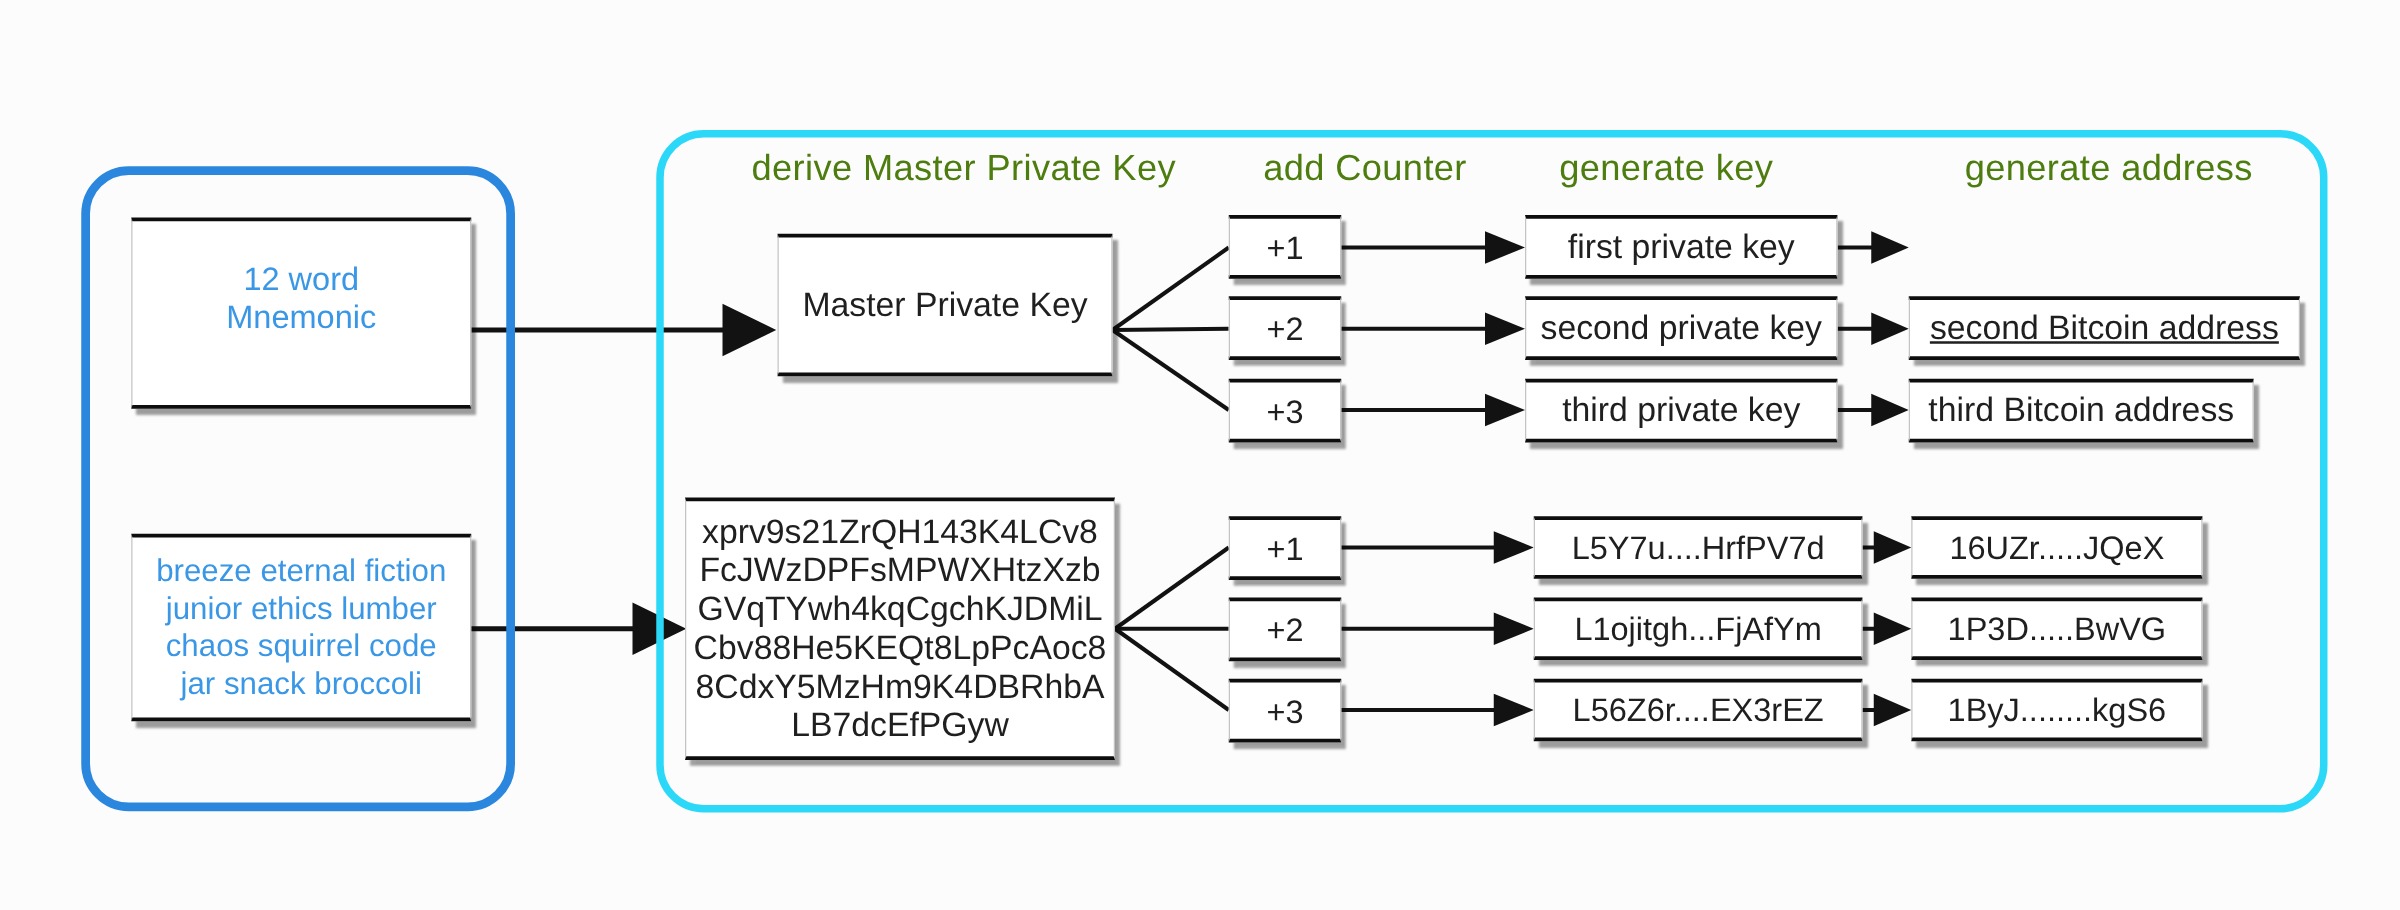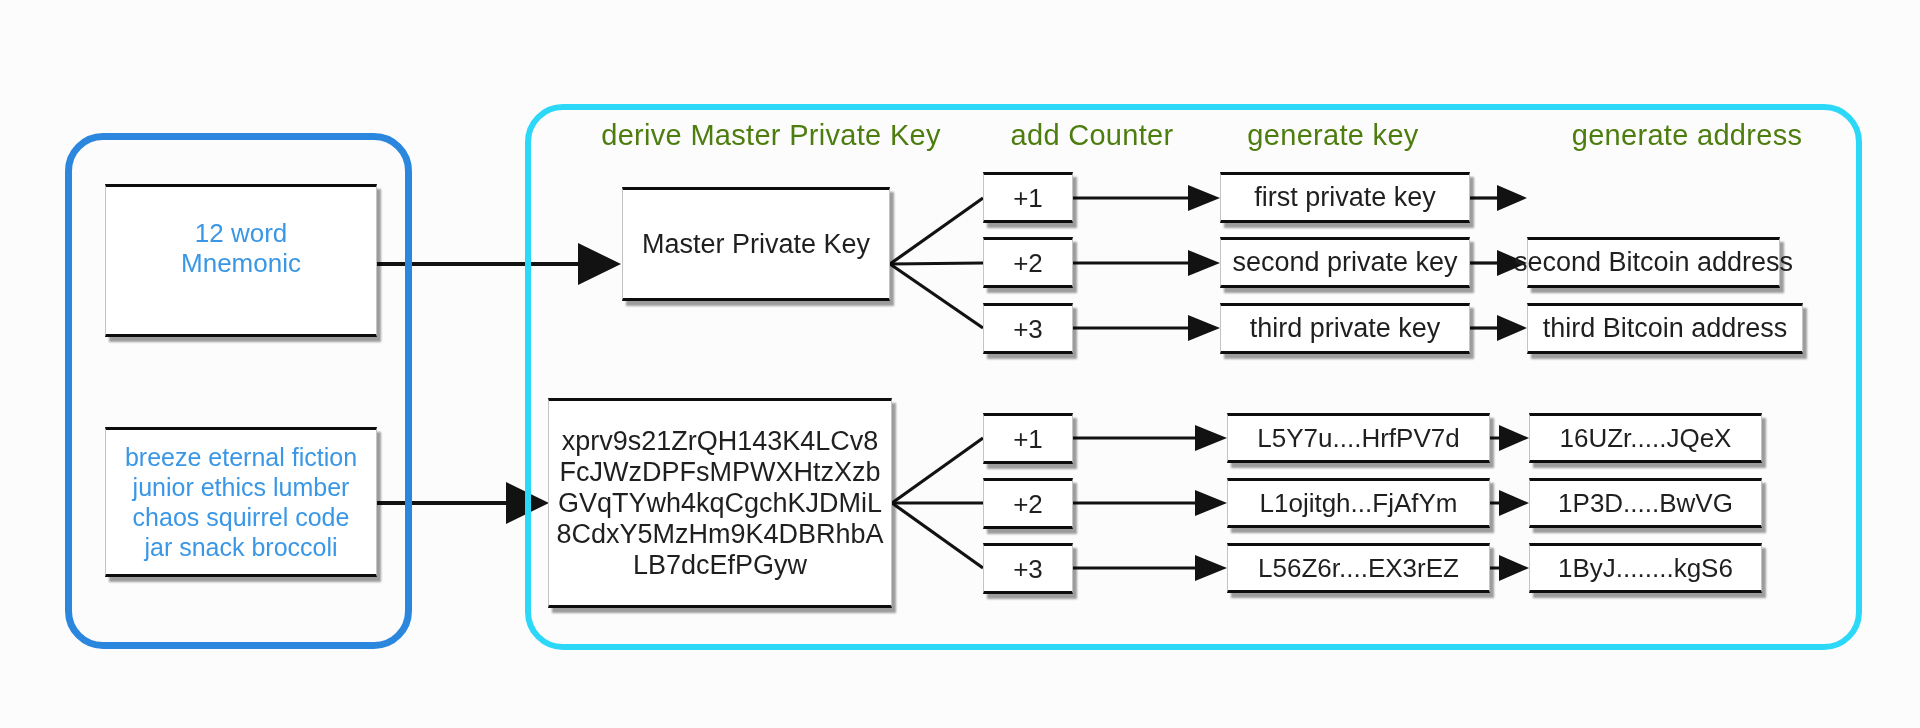--- a/index.html
+++ b/index.html
@@ -20,21 +20,21 @@
     border-left:1px solid #c4c4c4;border-right:1px solid #c4c4c4;
     box-shadow:4px 5px 2px rgba(0,0,0,0.38);
     display:flex;flex-direction:column;align-items:center;justify-content:center;
     text-align:center;
   }
   .box .ln{display:block;white-space:nowrap;}
   .blue-text{color:#3a97e6;}
   .f27{font-size:27px;line-height:31px;}
   .f26{font-size:26px;line-height:30px;}
   .f25{font-size:25px;line-height:30px;}
-  #mnemonic-box{left:105px;top:184px;width:272px;height:153px;padding-bottom:26px;}
+  #mnemonic-box{left:105px;top:174px;width:272px;height:153px;padding-bottom:26px;}
   #seed-words-box{left:105px;top:427px;width:272px;height:150px;}
   #master-key-box{left:622px;top:187px;width:268px;height:114px;}
   #xprv-box{left:548px;top:398px;width:344px;height:210px;}
   .counter{width:90px;height:51px;left:983px;}
   .key-top{left:1220px;width:250px;height:51px;}
   .addr-top{left:1527px;width:276px;height:51px;}
   .key-bot{left:1227px;width:263px;height:50px;}
   .addr-bot{left:1529px;width:233px;height:50px;}
   .r1t{top:172px;} .r2t{top:237px;} .r3t{top:303px;}
   .r1b{top:413px;} .r2b{top:478px;} .r3b{top:543px;}
@@ -146,31 +146,32 @@
   <div class="box f27 key-top r1t">
       <span class="ln">first private key</span>
     </div>
   <div class="box f27 key-top r2t">
       <span class="ln">second private key</span>
     </div>
   <div class="box f27 key-top r3t">
       <span class="ln">third private key</span>
     </div>
 
-  <div class="box f27 addr-top r2t" style="width:253px;">
+  <div class="box f27 addr-top r2t" style="width:313px;text-decoration:underline;">
       <span class="ln">second Bitcoin address</span>
     </div>
   <div class="box f27 addr-top r3t">
       <span class="ln">third Bitcoin address</span>
     </div>
 
   <div id="xprv-box" class="box f27">
     <span class="ln">xprv9s21ZrQH143K4LCv8</span>
     <span class="ln">FcJWzDPFsMPWXHtzXzb</span>
     <span class="ln">GVqTYwh4kqCgchKJDMiL</span>
+    <span class="ln">Cbv88He5KEQt8LpPcAoc8</span>
     <span class="ln">8CdxY5MzHm9K4DBRhbA</span>
     <span class="ln">LB7dcEfPGyw</span>
   </div>
 
   <div class="box f26 counter r1b">
       <span class="ln">+1</span>
     </div>
   <div class="box f26 counter r2b">
       <span class="ln">+2</span>
     </div>

